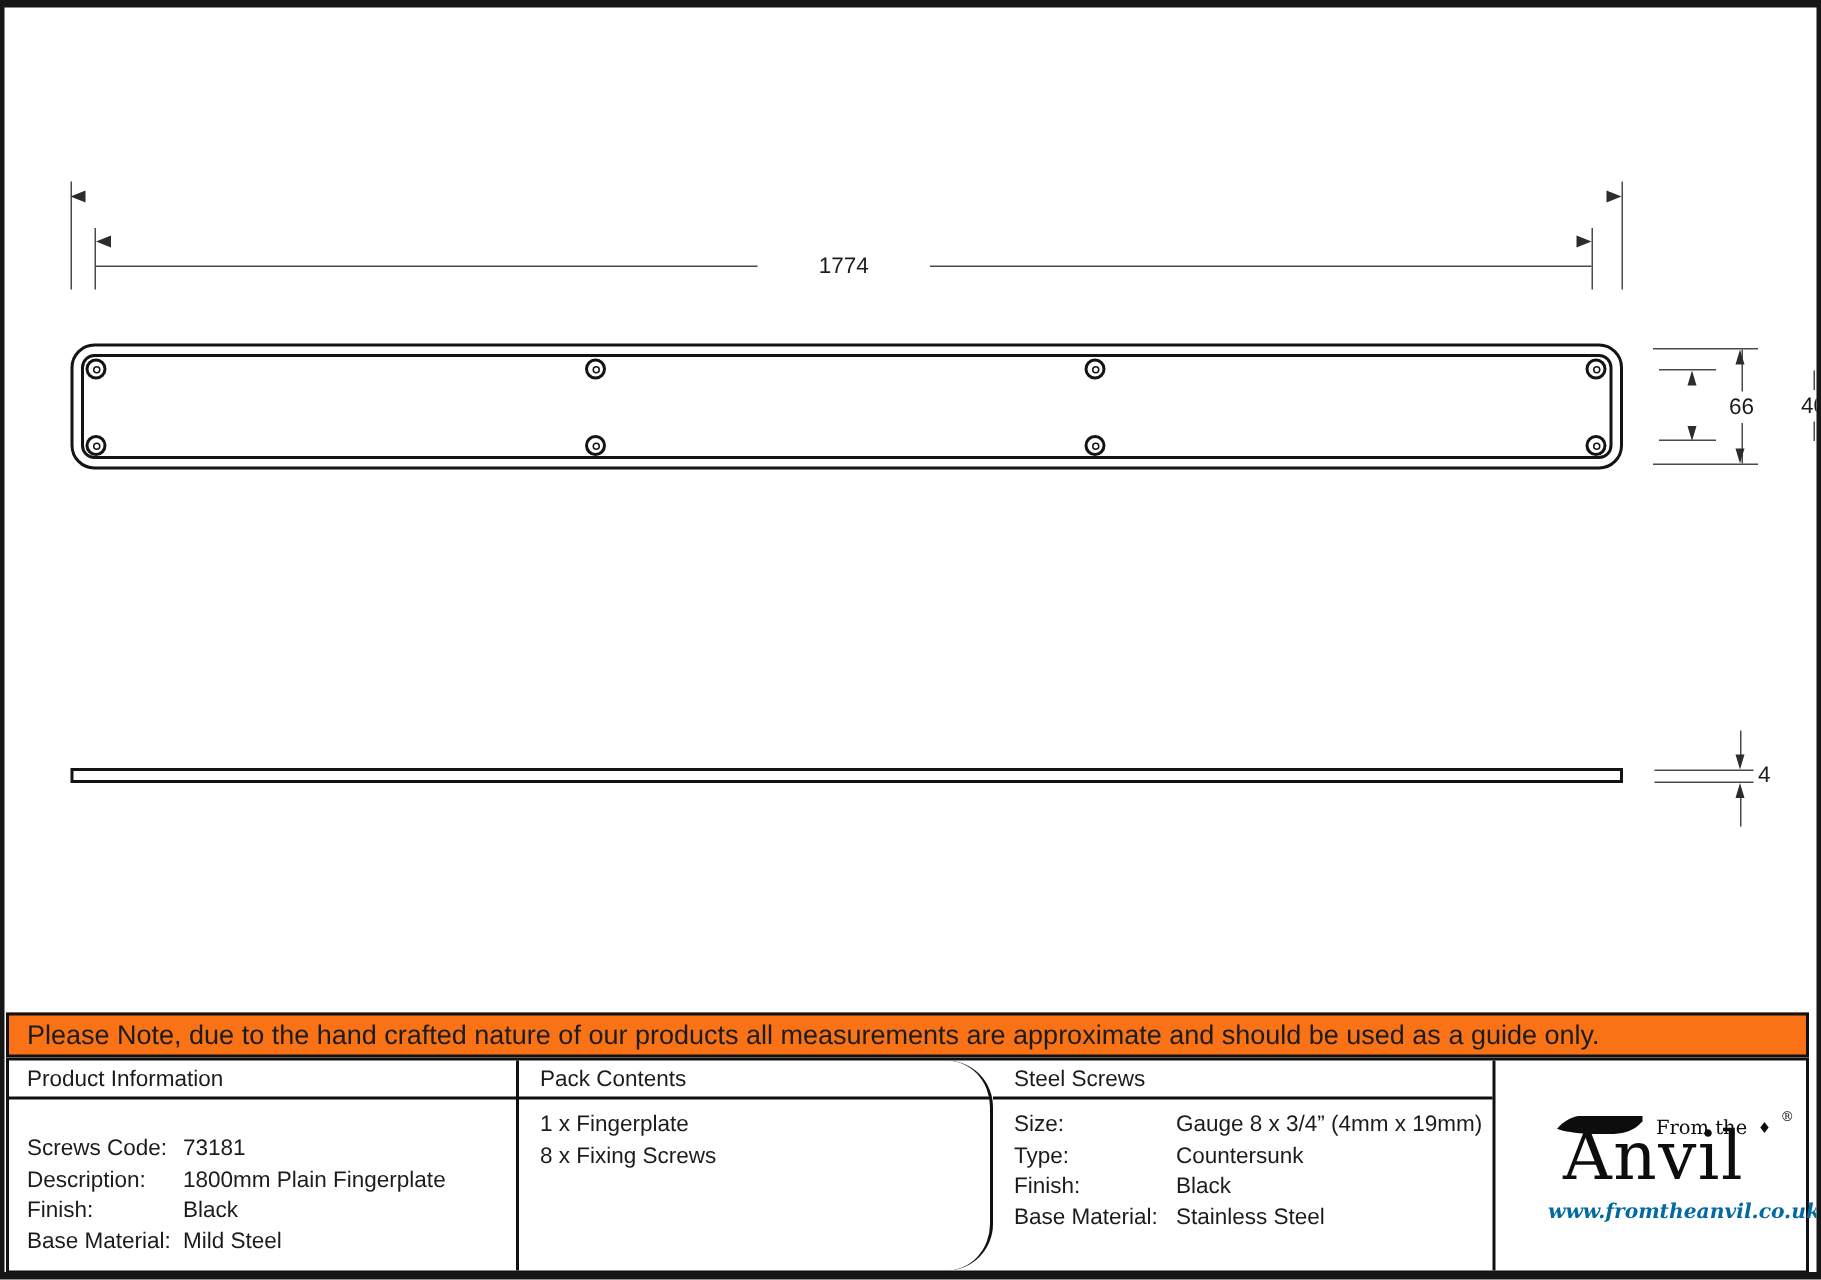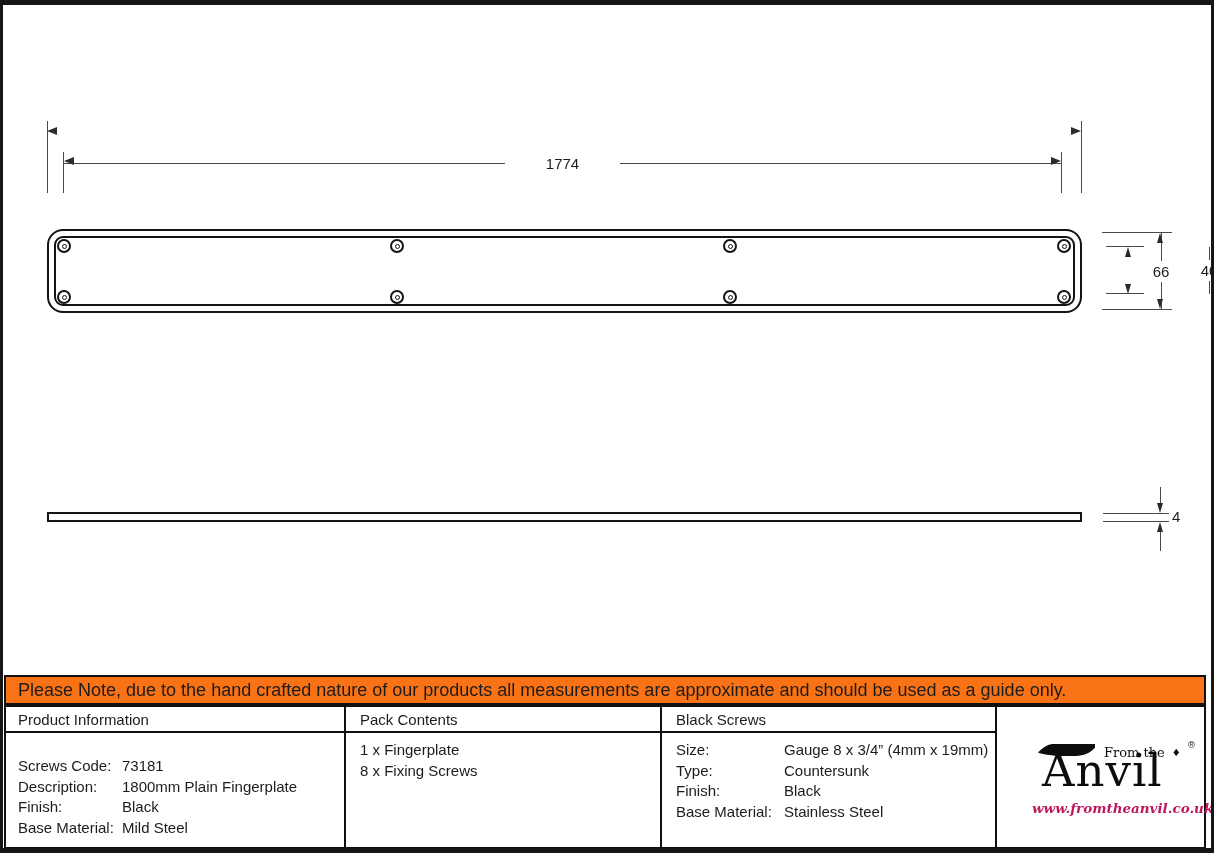--- a/index.html
+++ b/index.html
@@ -34,57 +34,57 @@
   .screw{position:absolute;width:14px;height:14px;border:2px solid #141414;border-radius:50%;display:flex;align-items:center;justify-content:center;background:#fff;}
   .screw::after{content:"";width:3px;height:3px;border:1.5px solid #141414;border-radius:50%;}
   .sideview{position:absolute;left:47px;top:512px;width:1035px;height:10px;border:2px solid #141414;background:#fff;}
 
   
   .note-row{position:absolute;left:4px;top:675px;width:1202px;height:30px;border:2px solid #101010;
     display:flex;align-items:center;padding-left:12px;font-size:18px;background:#f97316;}
   .grid{position:absolute;left:4px;top:705px;width:1202px;height:144px;border:2px solid #101010;display:flex;background:#fff;}
   .cell{border-right:2px solid #101010;display:flex;flex-direction:column;}
   .cell.c1{flex:0 0 340px;gap:16px;}
-  .cell.c2{flex:0 0 316px;}
+  .cell.c2{flex:0 0 316px;border-radius:31px;}
   .cell.c3{flex:0 0 335px;}
   .cell.logo-cell{flex:1;border-right:none;align-items:center;flex-direction:row;margin-left:41px;}
   .cell-header{height:26px;border-bottom:2px solid #101010;display:flex;align-items:center;font-size:15px;flex:0 0 auto;}
   .c1 .cell-header{padding-left:12px;}
   .c2 .cell-header,.c3 .cell-header{padding-left:14px;}
   .cell-body{flex:1;padding-top:7px;font-size:15px;line-height:20.5px;}
   .c1 .cell-body{padding-left:12px;}
   .c2 .cell-body,.c3 .cell-body{padding-left:14px;}
   .kv{display:flex;}
   .c1 .kv .k{flex:0 0 104px;}
   .c3 .kv .k{flex:0 0 108px;}
 
   
   .logo{position:relative;width:158px;height:76px;margin-top:2px;}
   .anvil-svg{position:absolute;left:0;top:3px;width:59px;height:19px;}
   .logo-name{position:absolute;left:4px;top:8px;font-family:"DejaVu Serif",serif;font-size:45px;line-height:46px;letter-spacing:1px;color:#0d0d0d;}
   .logo-from{position:absolute;left:66px;top:5px;font-family:"DejaVu Serif",serif;font-size:13px;color:#0d0d0d;display:flex;align-items:center;gap:7px;}
   .logo-from .diamond{font-size:10px;}
   .logo-reg{position:absolute;right:0;top:0;font-family:"DejaVu Serif",serif;font-size:9px;}
   .logo-web{position:absolute;left:-6px;right:-6px;bottom:0;text-align:center;font-family:"DejaVu Serif",serif;
-    font-style:italic;font-weight:bold;font-size:13.5px;color:#be185d;}
+    font-style:italic;font-weight:bold;font-size:13.5px;color:#0369a1;}
 </style>
 </head>
 <body>
 
 <div class="page">
   <div class="stage">
 
     <div class="ext" style="left:47px;top:121px;height:72px;"></div>
     <div class="ext" style="left:1081px;top:121px;height:72px;"></div>
     <div class="arrow left" style="left:47px;top:127px;"></div>
     <div class="arrow right" style="left:1071px;top:127px;"></div>
 
     <div class="ext" style="left:63px;top:152px;height:41px;"></div>
     <div class="ext" style="left:1061px;top:152px;height:41px;"></div>
-    <div class="hdim" style="left:64px;top:156px;width:997px;gap:32px;">
+    <div class="hdim" style="left:64px;top:170px;width:997px;gap:32px;">
       <div class="seg"></div>
       <span class="dtext">1774</span>
       <div class="seg"></div>
     </div>
     <div class="arrow left" style="left:64px;top:157px;"></div>
     <div class="arrow right" style="left:1051px;top:157px;"></div>
 
     <div class="plate-outer"></div>
     <div class="plate-inner"></div>
     <div class="screw" style="left:57px;top:239px;"></div>
@@ -156,21 +156,21 @@
 
       <div class="cell c2">
         <div class="cell-header">Pack Contents</div>
         <div class="cell-body">
           <div>1 x Fingerplate</div>
           <div>8 x Fixing Screws</div>
         </div>
       </div>
 
       <div class="cell c3">
-        <div class="cell-header">Black Screws</div>
+        <div class="cell-header">Steel Screws</div>
         <div class="cell-body">
           <div class="kv">
             <span class="k">Size:</span>
             <span class="v">Gauge 8 x 3/4” (4mm x 19mm)</span>
           </div>
           <div class="kv">
             <span class="k">Type:</span>
             <span class="v">Countersunk</span>
           </div>
           <div class="kv">

